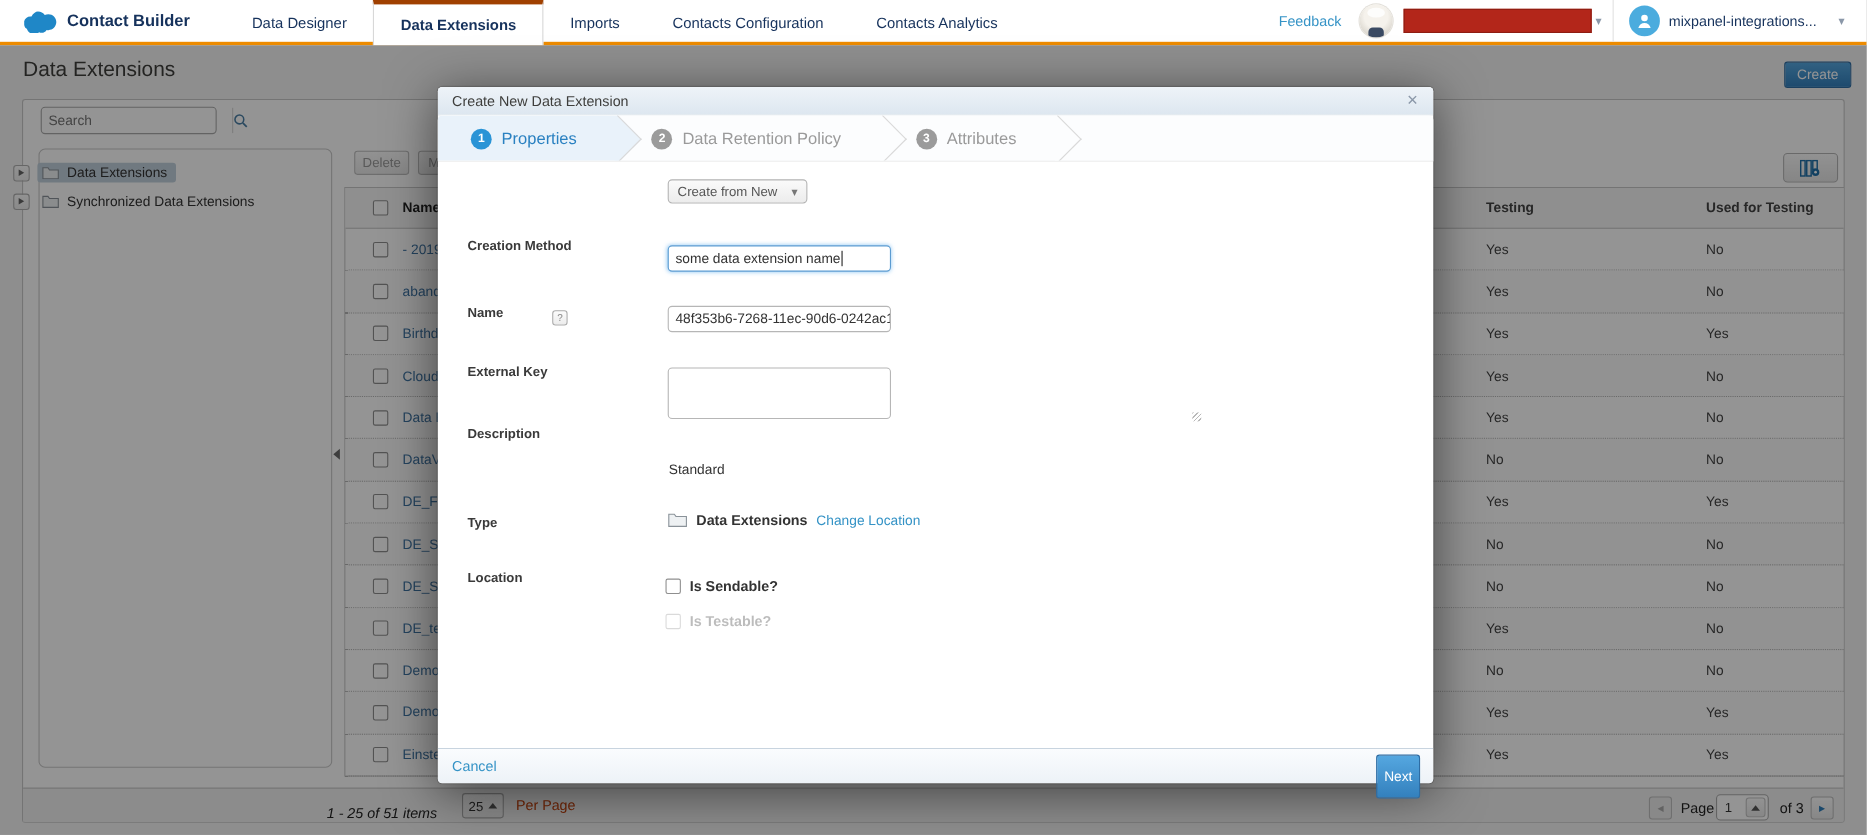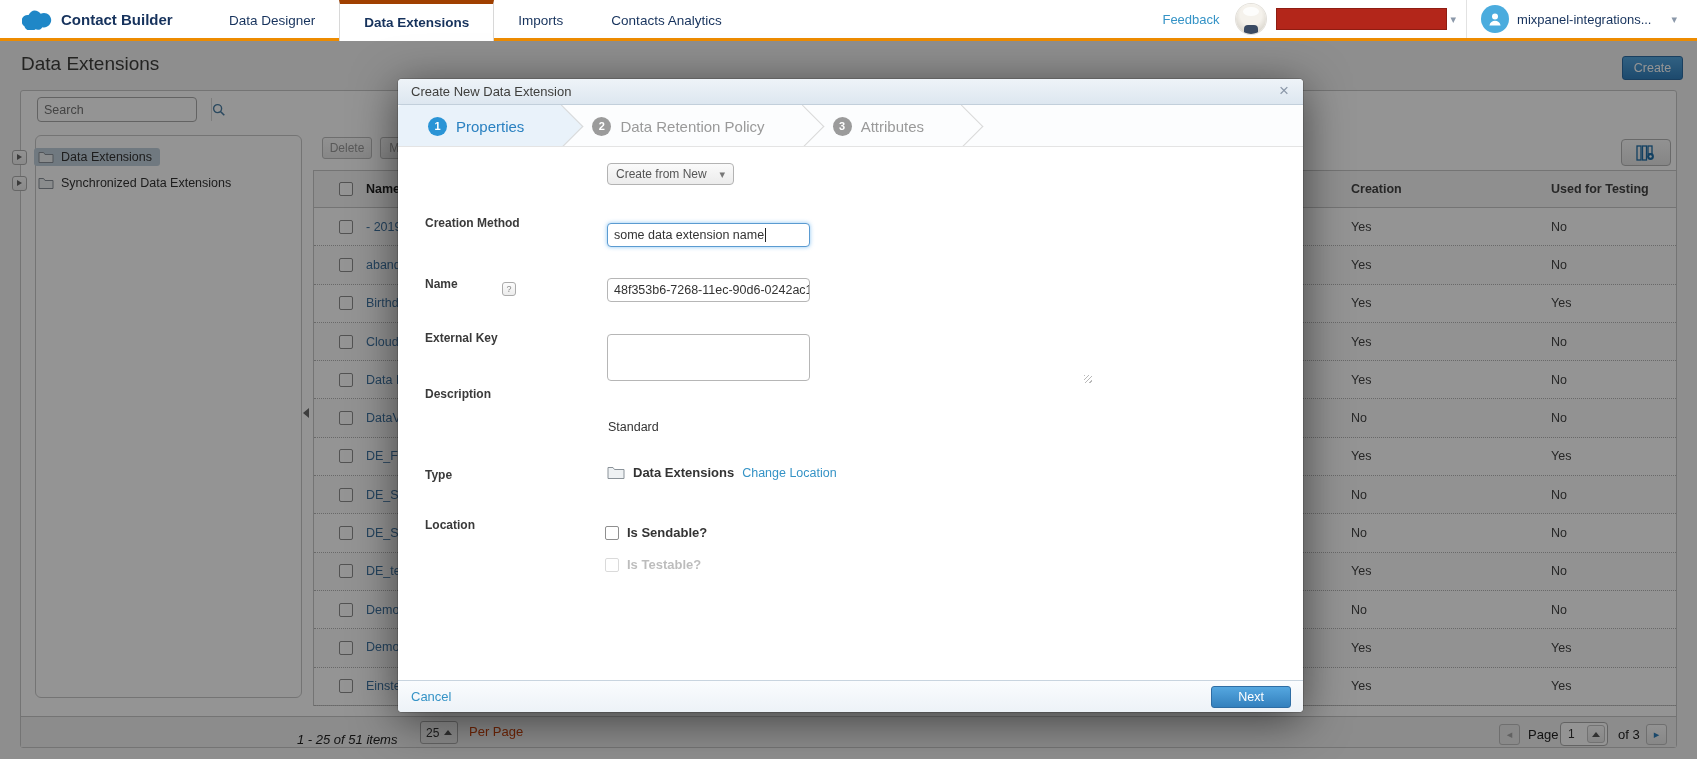--- a/index.html
+++ b/index.html
@@ -113,21 +113,21 @@
   .plain-val { position:absolute; left:210px; font-size:12.5px; color:#333; }
   .loc-row { position:absolute; left:209px; top:386px; display:flex; align-items:center; gap:8px; }
   .loc-name { font-size:13px; font-weight:bold; color:#333; }
   .link { color:#3593C6; font-size:12.5px; cursor:pointer; text-decoration:none; }
   .chk-row { position:absolute; left:207px; display:flex; align-items:center; gap:8px; }
   .chk-row .label { font-size:13px; color:#333;font-weight:bold; }
   .chk-row.disabled { opacity:0.32; }
   .modal-footer { position:absolute; left:0; bottom:0; right:0; height:32px; border-top:1px solid #c8d4df; border-radius:0 0 4px 4px;
     background:linear-gradient(#fafcfe,#edf2f7); display:flex; align-items:center; }
   .cancel-link { margin-left:13px; font-size:13px; }
-  .next-btn { position:absolute; right:12px; top:5px; height:22px; padding:0 26px; border-radius:3px;
+  .next-btn { position:absolute; right:12px; top:5px; height:40px; padding:0 6px; border-radius:3px;
     background:linear-gradient(#55a7e0,#3380bd); border:1px solid #2e6da4; color:#fff; font-size:12.5px; display:flex; align-items:center; cursor:pointer; }
   svg { display:block; }
 </style>
 </head>
 <body>
 
 <div class="page-title">Data Extensions</div>
 <button class="create-btn">Create</button>
 
 <div class="panel"></div>
@@ -186,21 +186,21 @@
       <circle cx="14.5" cy="11.5" r="1.2" fill="#fff"></circle>
     </svg>
 </button>
 
 <div class="table">
   <div class="t-row t-head">
     <span class="col-check">
         <span class="checkbox"></span>
       </span>
     <span class="col-name">Name</span>
-    <span class="col-send">Creation</span>
+    <span class="col-send">Testing</span>
     <span class="col-test">Used for Testing</span>
   </div>
   <div class="t-row">
       <span class="col-check">
         <span class="checkbox"></span>
       </span>
       <span class="col-name"><a>- 2019-04</a></span>
       <span class="col-send">Yes</span>
       <span class="col-test">No</span>
     </div>
@@ -327,20 +327,21 @@
   <div class="brand">
     <svg width="30" height="21" viewBox="0 0 30 21">
         <path d="M12.5 1.5c2.6 0 4.9 1.3 6.2 3.2 1-.5 2.1-.8 3.3-.8 4 0 7.2 3.2 7.2 7.2s-3.2 7.3-7.2 7.3c-.5 0-1.1-.1-1.6-.2-.9 1.6-2.6 2.6-4.6 2.6-.8 0-1.6-.2-2.3-.5-1.2 1-2.8 1.7-4.5 1.7-3.1 0-5.7-2-6.6-4.8C.9 16.6-.4 14.5-.4 12c0-3.3 2.7-6 6-6 .3 0 .7 0 1 .1 1.2-2.7 3.9-4.6 5.9-4.6z" fill="#1F87C7"></path>
       </svg>
     <span class="brand-name">Contact Builder</span>
   </div>
   <div class="nav-tabs">
     <span class="nav-tab">Data Designer</span>
     <span class="nav-tab active">Data Extensions</span>
     <span class="nav-tab">Imports</span>
+    <span class="nav-tab">Contacts Configuration</span>
     <span class="nav-tab">Contacts Analytics</span>
   </div>
   <div class="nav-right">
     <span class="feedback-link">Feedback</span>
     <span class="einstein"></span>
     <span class="redacted"></span>
     <span class="caret">▾</span>
     <span class="nav-divider"></span>
     <span class="user-chip">
       <span class="user-avatar">

